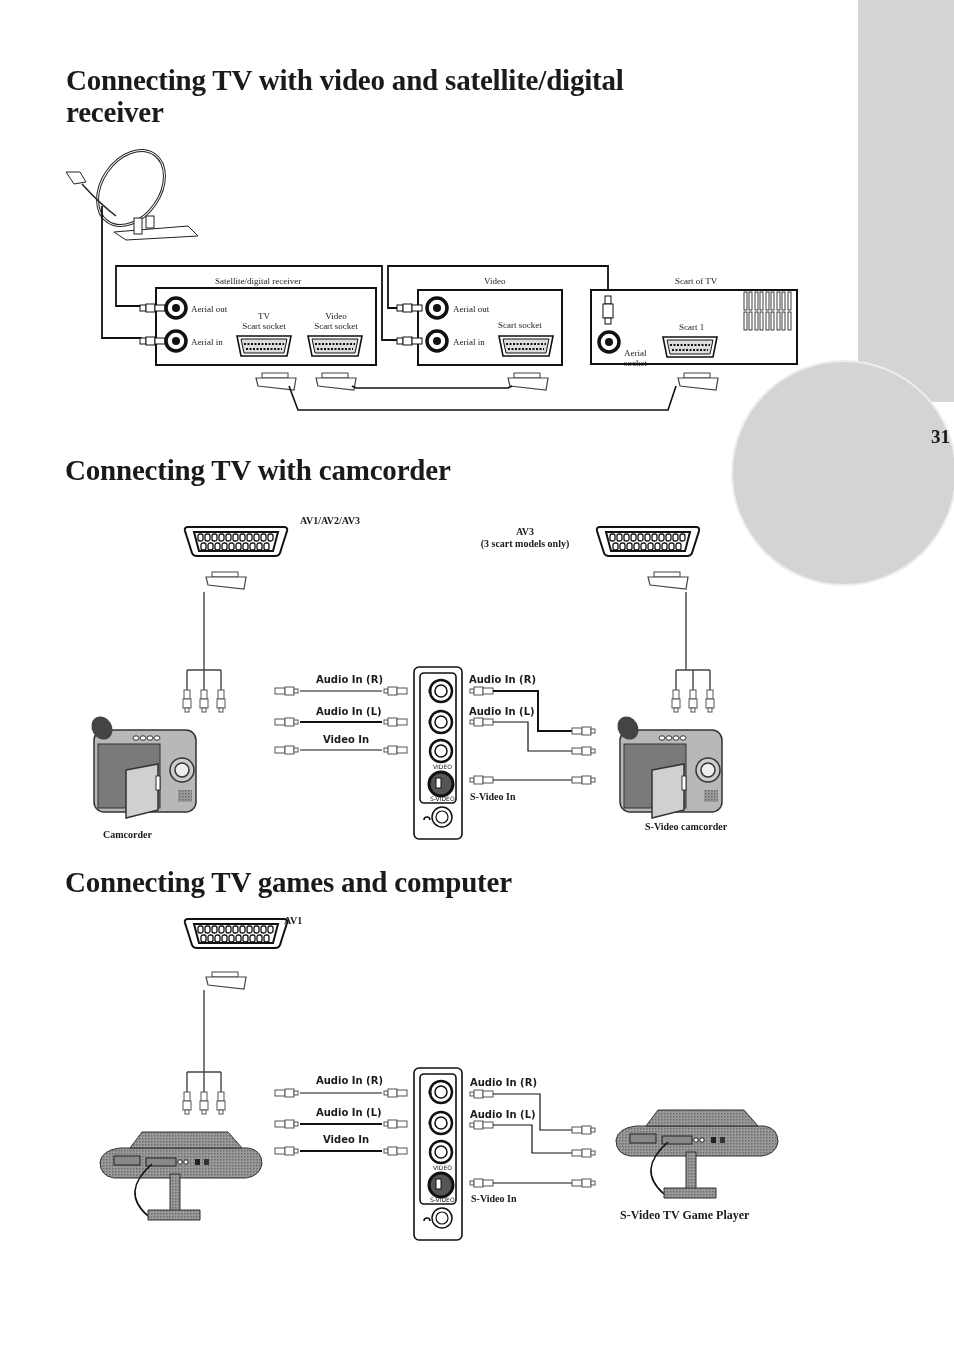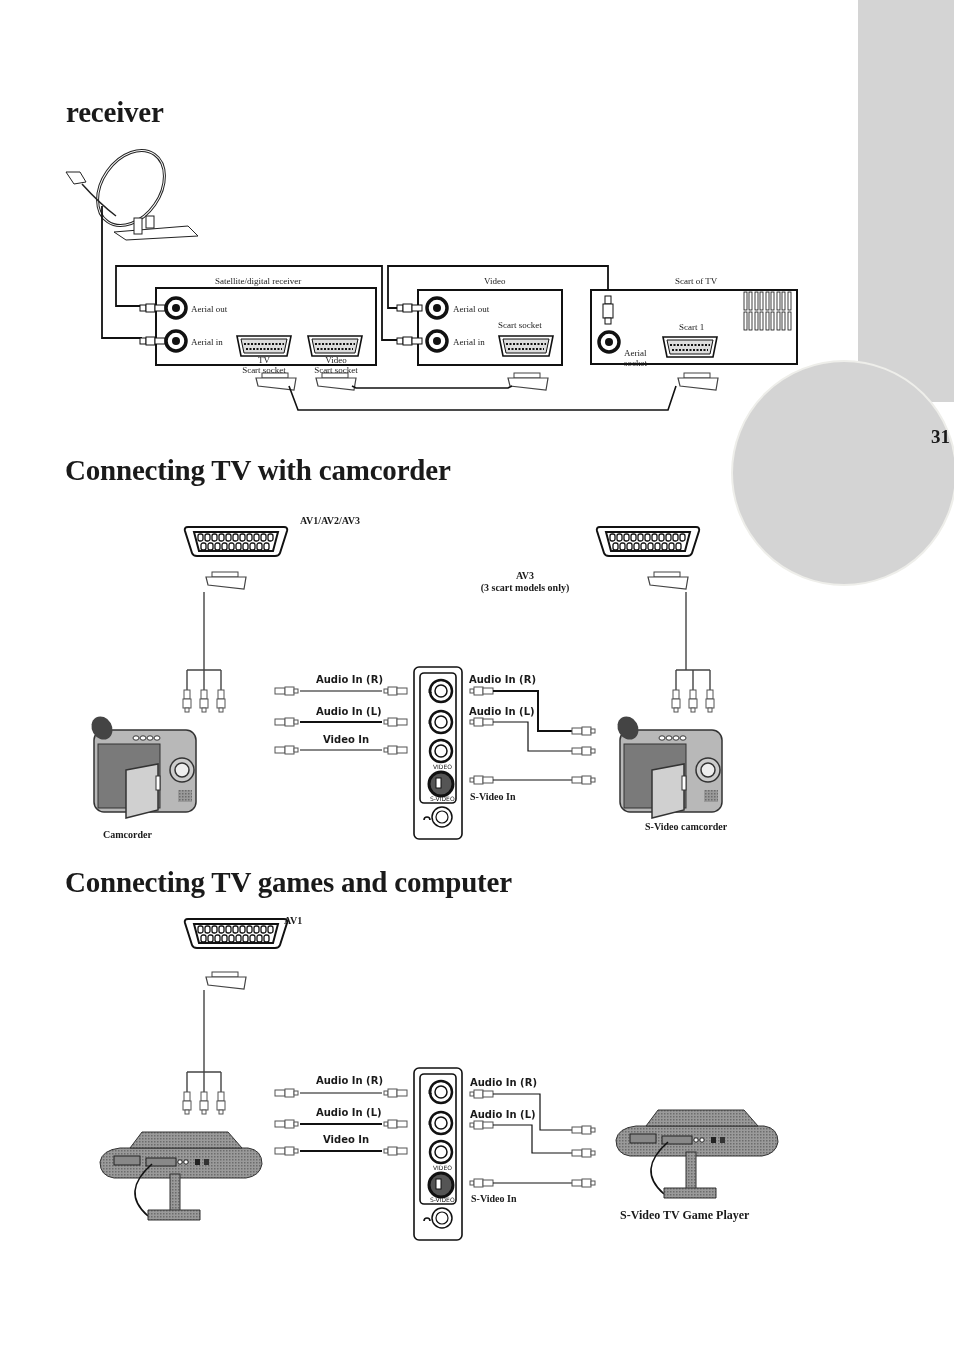--- a/index.html
+++ b/index.html
@@ -2,34 +2,34 @@
 <html><head>
 <meta charset="utf-8">
 <style>
   html,body{margin:0;padding:0;background:#fff;}
   body{width:954px;height:1350px;position:relative;overflow:hidden;font-family:"Liberation Serif","DejaVu Serif",serif;color:#1a1a1a;}
   .side-tab{position:absolute;left:858px;top:0;width:96px;height:402px;background:#d4d4d4;}
   .page-circle{position:absolute;left:731px;top:360px;width:222px;height:222px;border-radius:50%;background:#d4d4d4;border:2px solid #eeeeea;}
   .page-num{position:absolute;left:931px;top:426px;font-size:19px;font-weight:bold;}
   h1.sec{position:absolute;margin:0;font-weight:bold;font-size:29px;line-height:32px;letter-spacing:-0.2px;}
   .t{position:absolute;font-size:9px;white-space:nowrap;line-height:10px;}
-  .tc{text-align:center;margin-top:44px;}
+  .tc{text-align:center;}
   .lbl{position:absolute;font-family:"DejaVu Sans","Liberation Sans",sans-serif;font-weight:bold;font-size:10px;white-space:nowrap;}
   .cap{position:absolute;font-weight:bold;font-size:10px;white-space:nowrap;}
   svg{position:absolute;left:0;top:0;}
 </style>
 </head>
 <body>
 
 <div class="side-tab"></div>
 <div class="page-circle"></div>
 <div class="page-num">31</div>
 
 <h1 class="sec" style="left:66px;top:64px;">
-  <br>
+  <span>Connecting TV with video and satellite/digital</span><br>
   <span>receiver</span>
 </h1>
 
 <svg width="954" height="1350">
   <defs>
     <g id="scart">
       <path d="M-48,-14 L48,-14 Q52,-14 51,-10 L44,12 Q43,15 39,15 L-39,15 Q-43,15 -44,12 L-51,-10 Q-52,-14 -48,-14 Z" fill="#fff" stroke="#111" stroke-width="2"></path>
       <path d="M-42,-9 L42,-9 L37,10 L-37,10 Z" fill="#fff" stroke="#111" stroke-width="2"></path>
       <g fill="#fff" stroke="#111" stroke-width="1.3">
         <rect x="-38" y="-7" width="5" height="7" rx="2"></rect>

